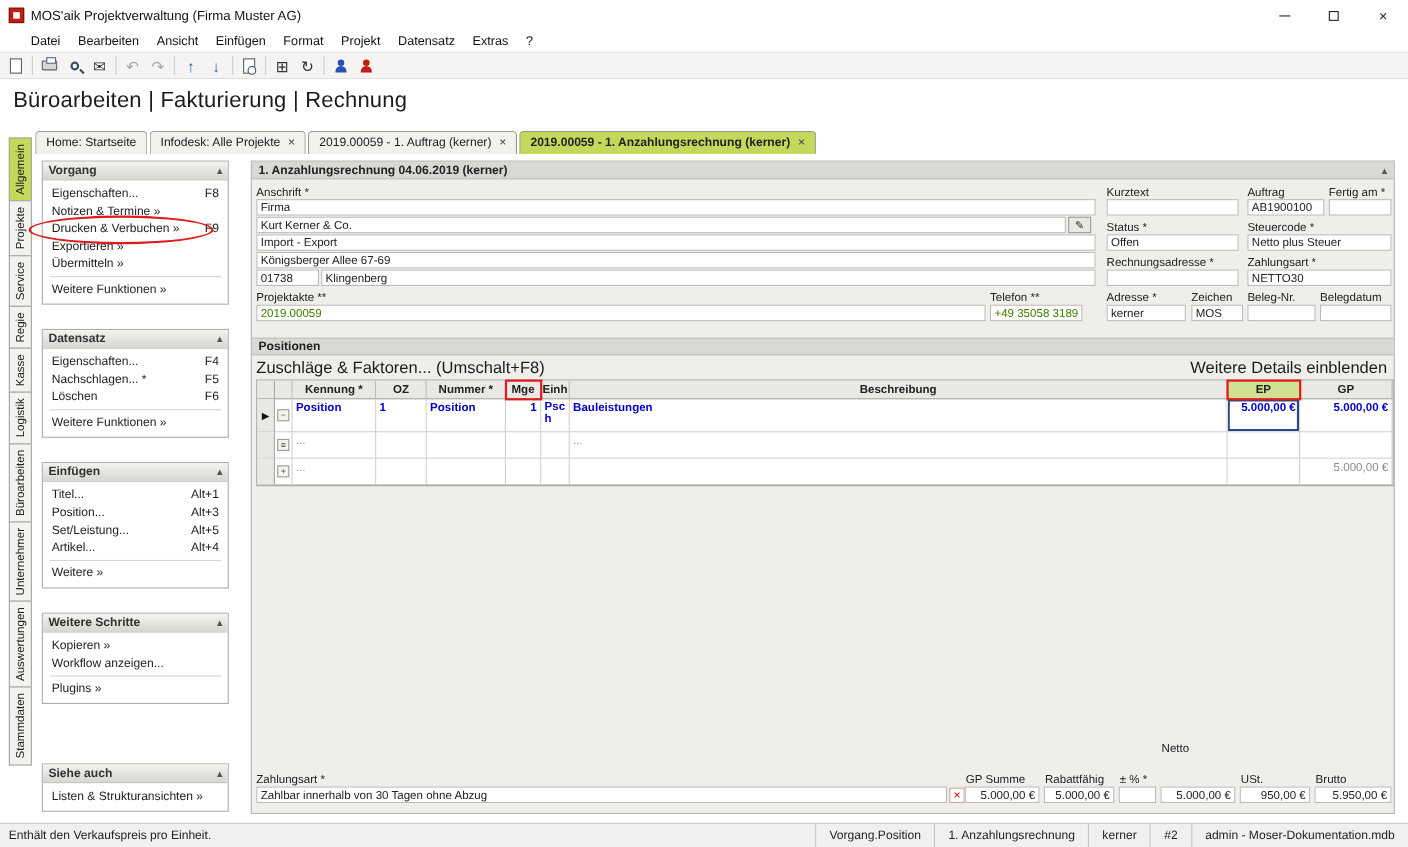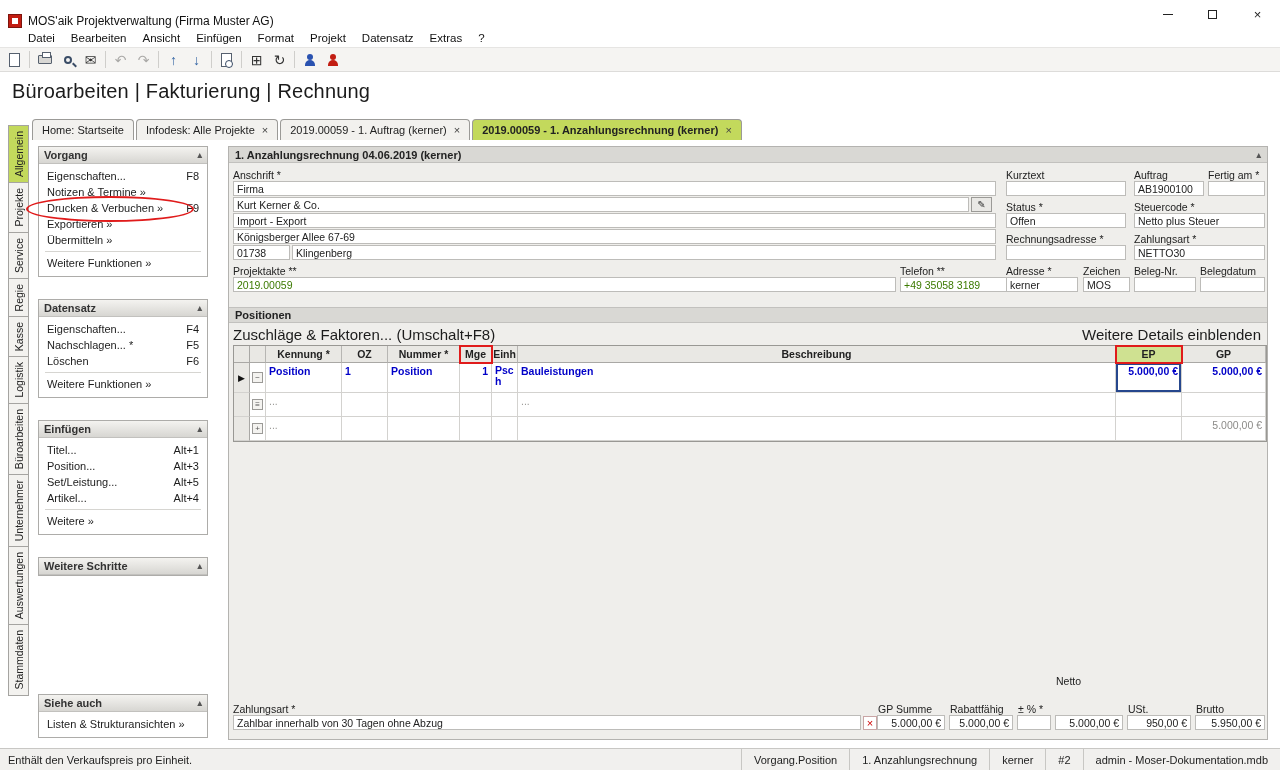--- a/index.html
+++ b/index.html
@@ -1,20 +1,20 @@
 <!DOCTYPE html>
 <html><head>
 <meta charset="utf-8">
 <style>
   * { margin:0; padding:0; box-sizing:border-box; font-family:"Liberation Sans", sans-serif; }
   html,body { width:1280px; height:770px; }
   body { position:relative; background:#ffffff; font-size:11px; color:#222; overflow:hidden; }
 
   
-  .titlebar { position:absolute; left:0; top:0; width:1280px; height:28px; background:#fff; display:flex; align-items:flex-end; padding-left:8px; }
+  .titlebar { position:absolute; left:0; top:0; width:1280px; height:28px; background:#fff; display:flex; align-items:center; padding-left:8px; }
   .app-icon { width:14px; height:14px; background:#c21d12; border:1px solid #7d140d; margin-right:6px; position:relative; }
   .app-icon::after { content:''; position:absolute; left:3px; top:3px; width:6px; height:6px; background:#fff; }
   .title-text { font-size:12px; color:#111; }
   .win-controls { margin-left:auto; display:flex; height:28px; }
   .wc { width:45px; height:28px; display:flex; align-items:center; justify-content:center; font-size:13px; color:#222; cursor:default; }
   .glyph-min { width:10px; border-bottom:1px solid #222; display:inline-block; }
   .glyph-max { width:9px; height:9px; border:1px solid #222; display:inline-block; }
 
   
   .menubar { position:absolute; left:0; top:28px; width:1280px; height:19px; background:#fff; display:flex; align-items:center; padding-left:20px; }
@@ -325,20 +325,35 @@
           <span></span>
       </div>
     </div>
   </div>
 
   <div class="panel">
     <div class="panel-h">
       <span>Weitere Schritte</span>
       <span class="pc">▴</span>
     </div>
+    <div class="panel-items">
+      <div class="sb-item">
+        <span>Kopieren »</span>
+          <span></span>
+      </div>
+      <div class="sb-item">
+        <span>Workflow anzeigen...</span>
+          <span></span>
+      </div>
+      <div class="sb-sep"></div>
+      <div class="sb-item">
+        <span>Plugins »</span>
+          <span></span>
+      </div>
+    </div>
   </div>
 
   <div class="panel bottom">
     <div class="panel-h">
       <span>Siehe auch</span>
       <span class="pc">▴</span>
     </div>
     <div class="panel-items">
       <div class="sb-item">
         <span>Listen &amp; Strukturansichten »</span>
@@ -381,21 +396,21 @@
   <input class="finput" style="left: 4px; top: 98px; width: 57px;" readonly="" value="01738">
   <input class="finput" style="left: 63px; top: 98px; width: 704px;" readonly="" value="Klingenberg">
   <input class="finput" style="left: 777px; top: 34px; width: 120px;" readonly="" value="">
   <input class="finput" style="left: 905px; top: 34px; width: 70px;" readonly="" value="AB1900100">
   <input class="finput" style="left: 979px; top: 34px; width: 57px;" readonly="" value="">
   <input class="finput" style="left: 777px; top: 66px; width: 120px;" readonly="" value="Offen">
   <input class="finput" style="left: 905px; top: 66px; width: 131px;" readonly="" value="Netto plus Steuer">
   <input class="finput" style="left: 777px; top: 98px; width: 120px;" readonly="" value="">
   <input class="finput" style="left: 905px; top: 98px; width: 131px;" readonly="" value="NETTO30">
   <input class="finput green" style="left: 4px; top: 130px; width: 663px;" readonly="" value="2019.00059">
-  <input class="finput green" style="left: 671px; top: 130px; width: 112px;" readonly="" value="+49 35058 3189">
+  <input class="finput green" style="left: 671px; top: 130px; width: 84px;" readonly="" value="+49 35058 3189">
   <input class="finput" style="left: 777px; top: 130px; width: 72px;" readonly="" value="kerner">
   <input class="finput" style="left: 854px; top: 130px; width: 47px;" readonly="" value="MOS">
   <input class="finput" style="left: 905px; top: 130px; width: 62px;" readonly="" value="">
   <input class="finput" style="left: 971px; top: 130px; width: 65px;" readonly="" value="">
 
   <div class="sec-header" style="top:160px;">
     <span>Positionen</span>
   </div>
   <div class="links-row" style="top:176px;">
     <span class="link">Zuschläge &amp; Faktoren... (Umschalt+F8)</span>

